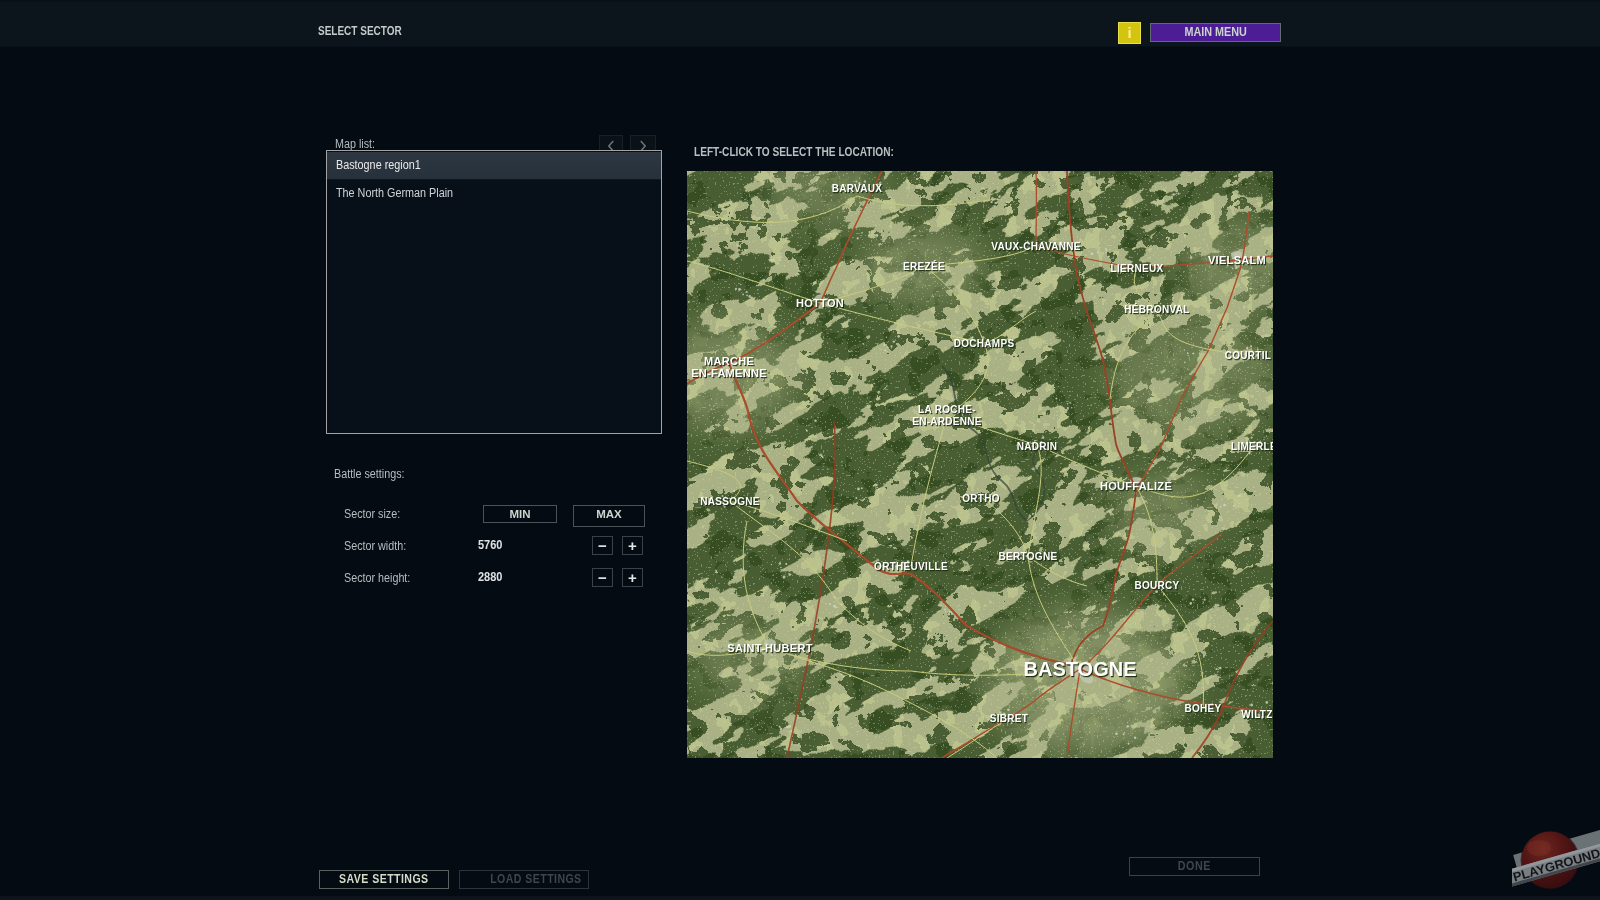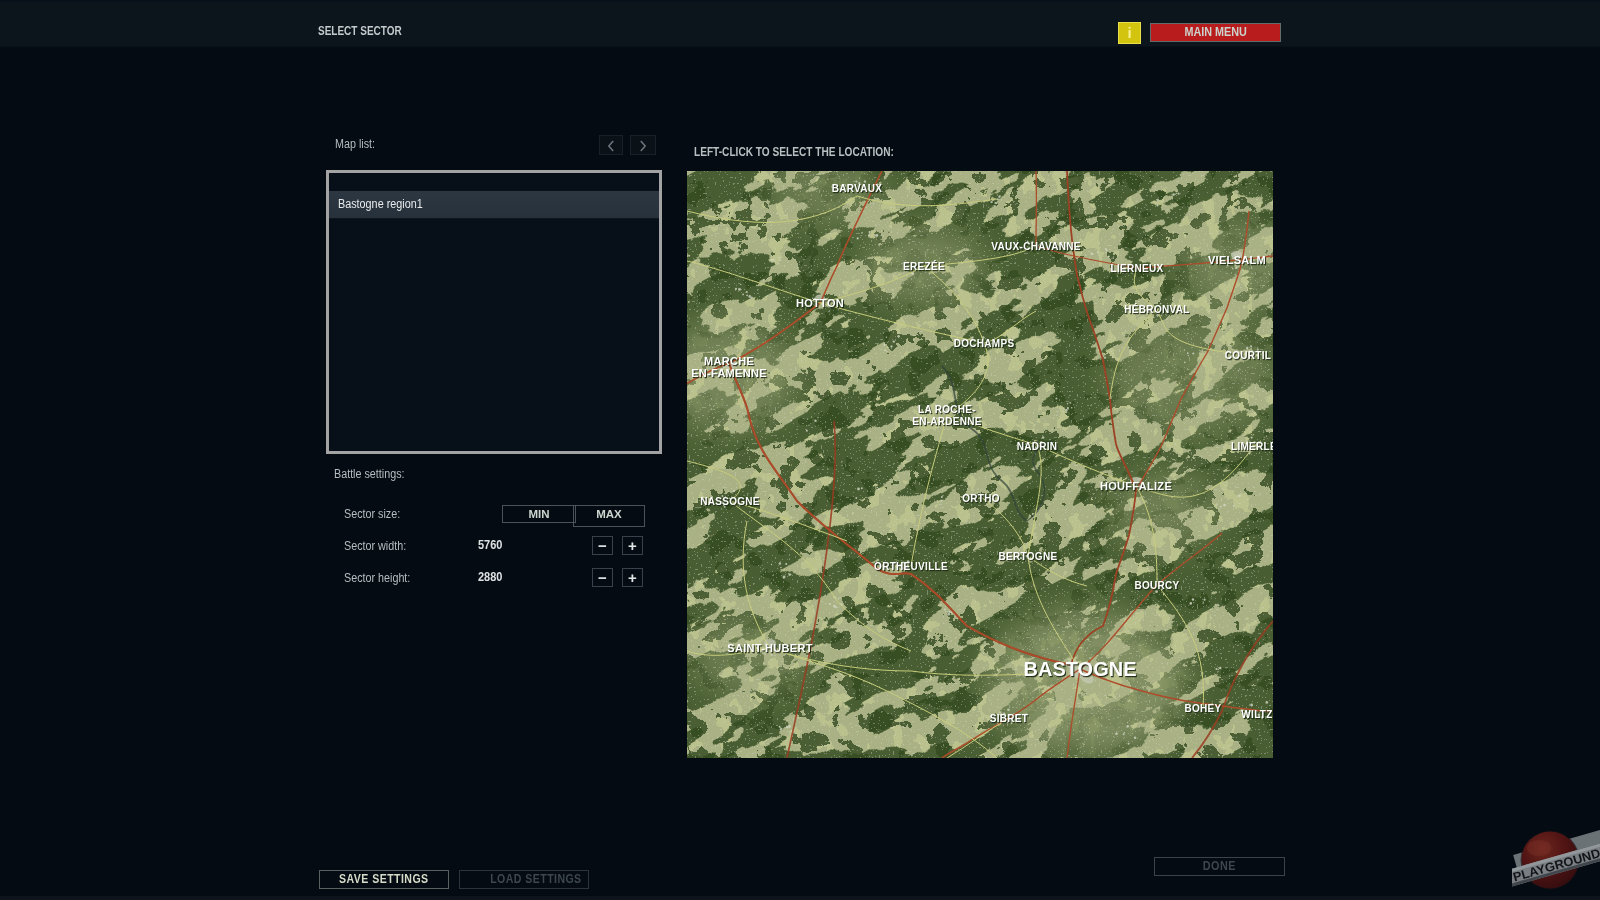--- a/index.html
+++ b/index.html
@@ -1,45 +1,45 @@
 <!DOCTYPE html>
 <html><head>
 <meta charset="utf-8">
 <style>
 html,body{margin:0;padding:0;width:1600px;height:900px;overflow:hidden;background:#040b12;font-family:"Liberation Sans",sans-serif;}
 *{box-sizing:border-box;}
 #page{position:relative;width:1600px;height:900px;background:#040b12;}
 #header{position:absolute;left:0;top:0;width:1600px;height:47px;background:#0c141c;border-top:2px solid #081019;border-bottom:1px solid #081019;}
 #title{position:absolute;left:318px;top:24px;font-size:12.5px;font-weight:bold;color:#c3cbcc;transform:scaleX(0.8);transform-origin:left center;white-space:nowrap;}
 #ibtn{position:absolute;left:1118px;top:22px;width:23px;height:22px;background:#d3c50f;color:#f7f08e;font-weight:bold;font-size:15px;text-align:center;line-height:22px;box-shadow:inset 0 0 0 1px #e8df4a;}
-#mainmenu{position:absolute;left:1150px;top:23px;width:131px;height:19px;border:1px solid #626c6c;color:#cbd3cd;font-size:12px;font-weight:bold;text-align:center;line-height:17px;background:#b91c1c;}
+#mainmenu{position:absolute;left:1150px;top:23px;width:131px;height:19px;border:1px solid #626c6c;color:#cbd3cd;font-size:12px;font-weight:bold;text-align:center;line-height:17px;background:#4c1d95;}
 #mainmenu span{display:inline-block;transform:scaleX(0.9);}
 .lbl{font-size:12.5px;color:#b6bec1;transform:scaleX(0.86);transform-origin:left center;white-space:nowrap;}
 #maplist-label{position:absolute;left:335px;top:137px;}
 .navbtn{position:absolute;top:135px;width:24px;height:20px;border:1px solid #18212a;color:#6a737d;font-size:15px;font-weight:bold;text-align:center;line-height:17px;background:#0a1117;}
 #nav1{left:599px;}
 #nav2{left:630px;width:26px;}
-#listbox{position:absolute;left:326px;top:170px;width:336px;height:284px;border:3px solid #a3a3a3;background:#071018;padding-top:18px;}
+#listbox{position:absolute;left:326px;top:150px;width:336px;height:284px;border:1px solid #a3a3a3;background:#071018;padding-top:1px;}
 .row{height:27.5px;line-height:27.5px;padding-left:9px;font-size:12px;color:#d0d4d6;}
 .row span{display:inline-block;transform:scaleX(0.9);transform-origin:left center;white-space:nowrap;}
 .row.sel{background:linear-gradient(#2d3742,#27313b);color:#e9ebec;border-bottom:1px solid #10161c;}
 #battle-label{position:absolute;left:334px;top:467px;}
 .frow-lbl{position:absolute;left:344px;font-size:12.5px;color:#b6bec1;transform:scaleX(0.86);transform-origin:left center;white-space:nowrap;}
 .btn{position:absolute;border:1px solid #4a5357;color:#ced5cf;font-size:11.5px;font-weight:bold;text-align:center;background:transparent;}
-#minbtn{left:502px;top:505px;width:74px;height:18px;line-height:16px;}
+#minbtn{left:483px;top:505px;width:74px;height:18px;line-height:16px;}
 #maxbtn{left:573px;top:505px;width:72px;height:22px;line-height:16px;}
 .val{position:absolute;font-size:12.5px;font-weight:bold;color:#dde1e2;transform:scaleX(0.88);transform-origin:left center;}
 .pm{position:absolute;width:21px;height:19px;border:1px solid #39424a;color:#e2e6e7;font-size:15px;font-weight:bold;text-align:center;line-height:17px;}
 #map-label{position:absolute;left:694px;top:145px;font-size:12.5px;font-weight:bold;color:#b8c0c1;transform:scaleX(0.81);transform-origin:left center;white-space:nowrap;}
 #mapbox{position:absolute;left:687px;top:171px;width:586px;height:587px;}
 .bbtn{position:absolute;top:857px;height:19px;border:1px solid #5a625f;color:#d7dcc9;font-size:12px;font-weight:bold;text-align:center;line-height:17px;letter-spacing:0.5px;margin-top:13px;}
 .bbtn span{display:inline-block;transform:scaleX(0.88);}
 #saveb{left:319px;width:130px;}
 #loadb{left:459px;width:130px;border-color:#2b353b;color:#3d474d;padding-left:24px;}
-#doneb{left:1154px;top:857px;width:131px;position:absolute;height:19px;border:1px solid #39434c;color:#3d474d;font-size:12px;font-weight:bold;text-align:center;line-height:17px;letter-spacing:0.5px;}
+#doneb{left:1129px;top:857px;width:131px;position:absolute;height:19px;border:1px solid #39434c;color:#3d474d;font-size:12px;font-weight:bold;text-align:center;line-height:17px;letter-spacing:0.5px;}
 #doneb span{display:inline-block;transform:scaleX(0.9);}
 #footer{position:absolute;left:0;top:896px;width:1600px;height:4px;background:#0d141c;}
 #logo{position:absolute;left:1512px;top:818px;opacity:0.85;}
 </style>
 </head>
 <body>
 <div id="page">
   <div id="header"></div>
   <div id="title">SELECT SECTOR</div>
   <div id="ibtn">i</div>
@@ -47,20 +47,21 @@
 
   <div id="maplist-label" class="lbl">Map list:</div>
   <div id="nav1" class="navbtn"><svg width="8" height="12" viewBox="0 0 8 12" style="margin-top:4px;">
         <polyline points="6.2,1 1.8,6 6.2,11" fill="none" stroke="#6d7781" stroke-width="1.5"></polyline>
       </svg></div>
   <div id="nav2" class="navbtn"><svg width="8" height="12" viewBox="0 0 8 12" style="margin-top:4px;">
         <polyline points="1.8,1 6.2,6 1.8,11" fill="none" stroke="#6d7781" stroke-width="1.5"></polyline>
       </svg></div>
   <div id="listbox">
     <div class="row sel"><span>Bastogne region1</span></div>
+    <div class="row"><span>The North German Plain</span></div>
   </div>
 
   <div id="battle-label" class="lbl">Battle settings:</div>
   <div class="frow-lbl" style="top:507px;">Sector size:</div>
   <div id="minbtn" class="btn">MIN</div>
   <div id="maxbtn" class="btn">MAX</div>
   <div class="frow-lbl" style="top:539px;">Sector width:</div>
   <div class="val" style="left:478px;top:538px;">5760</div>
   <div class="pm" style="left:592px;top:536px;">−</div>
   <div class="pm" style="left:622px;top:536px;">+</div>

